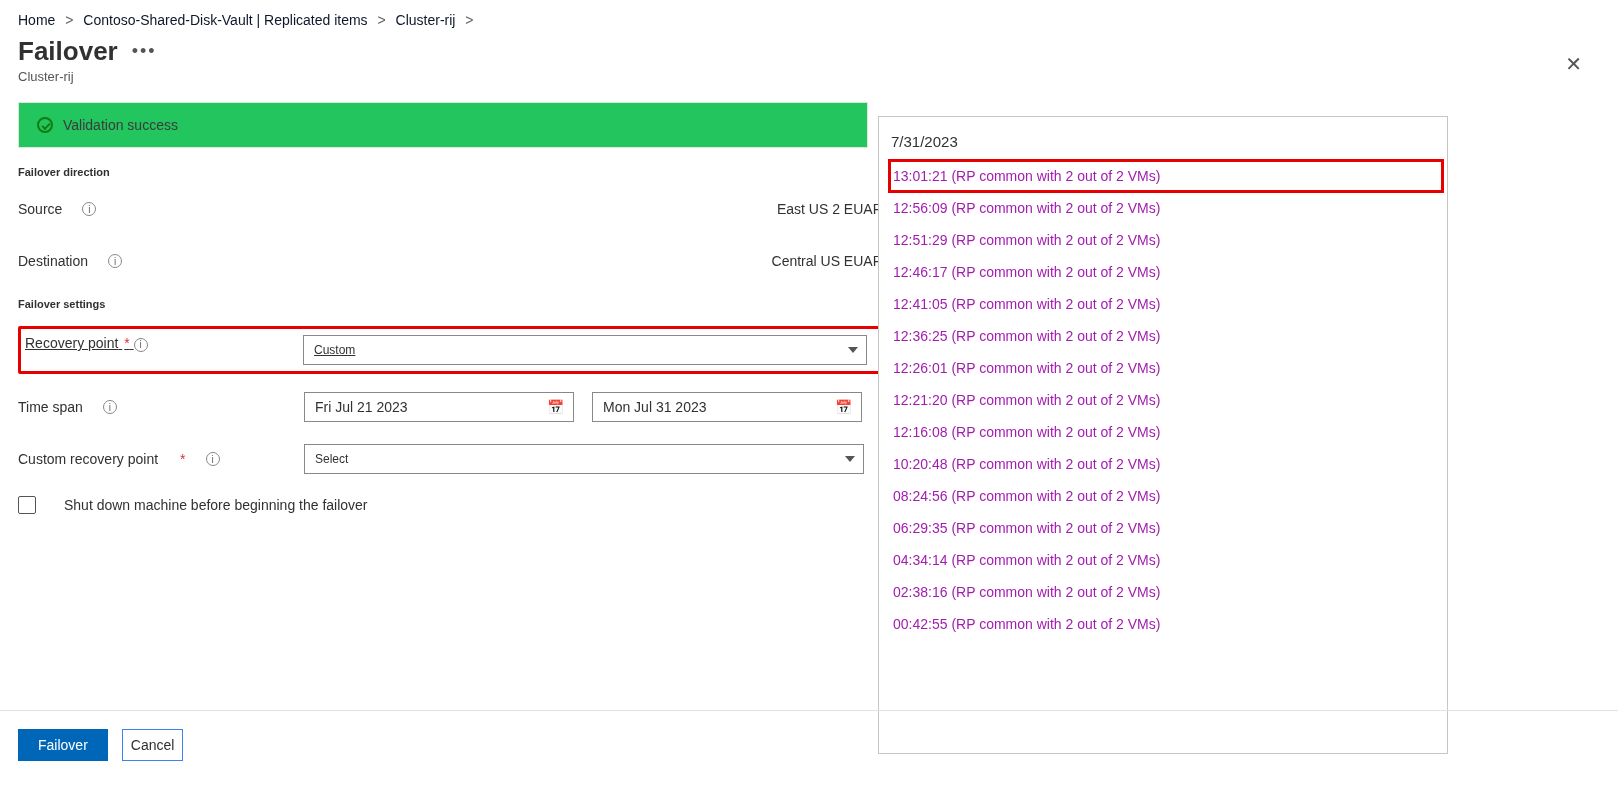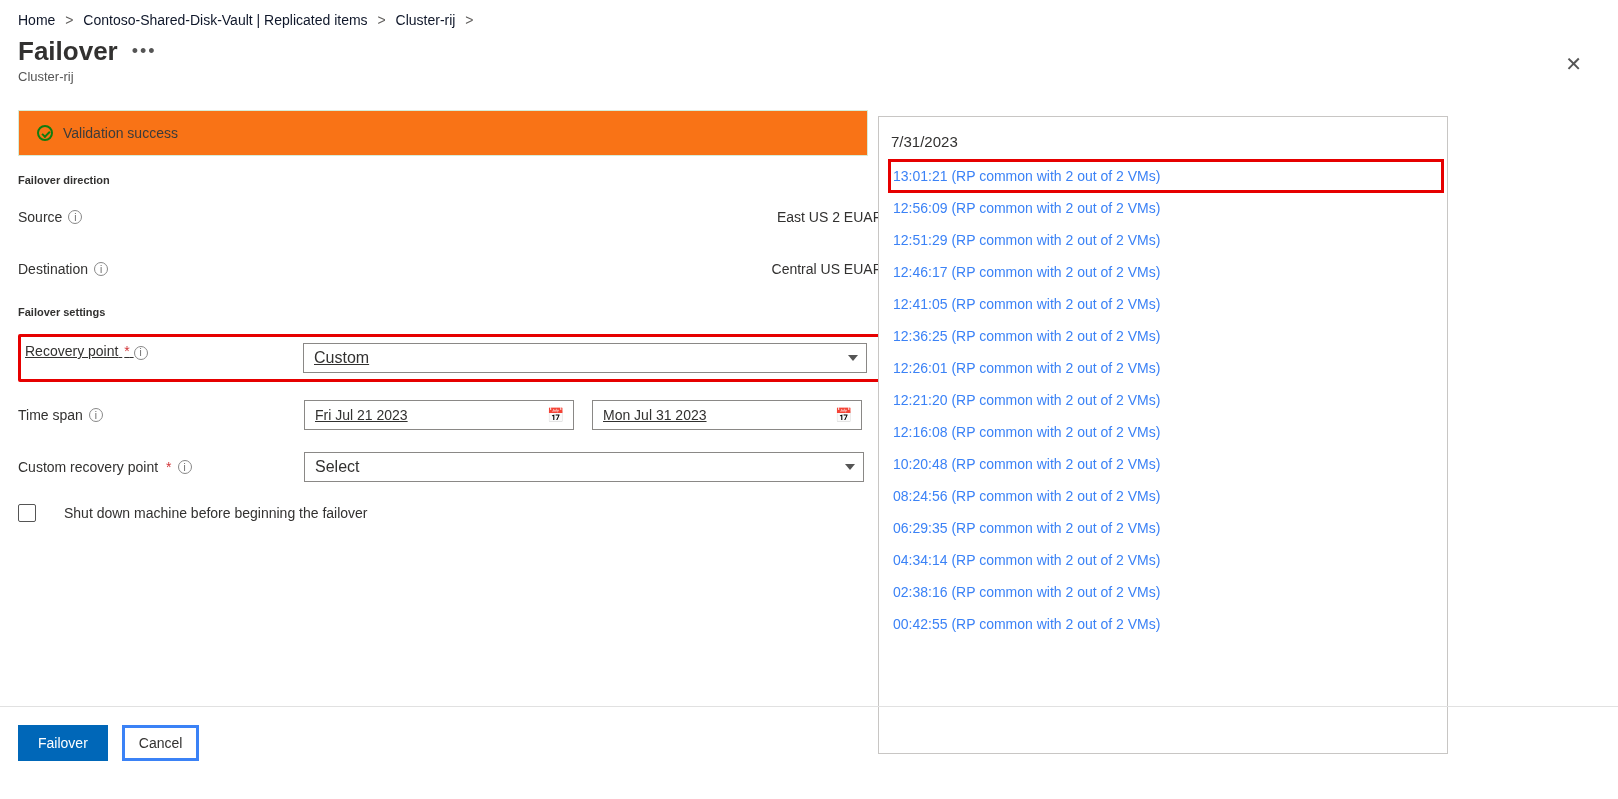--- a/index.html
+++ b/index.html
@@ -14,94 +14,94 @@
   }
   a { color: #0f172a; text-decoration: none; }
   .breadcrumb { padding: 12px 18px 6px 18px; font-size: 14px; }
   .breadcrumb .sep { color: #605e5c; margin: 0 6px; }
   .title-row { display:flex; align-items:center; padding: 2px 18px 0px 18px; }
   .title { font-size: 26px; font-weight: 600; margin-right:14px; }
   .dots { color:#555; font-size:18px; letter-spacing:2px; cursor:pointer;}
   .close-x { position:absolute; top:52px; right:36px; font-size:20px; color:#555; cursor:pointer; }
   .subtitle { padding: 2px 18px 14px 18px; color:#555; font-size:13px; }
   .banner {
-    margin: 12px 18px 18px 18px; padding: 14px 18px;
-    background:#f97316; border:1px solid #d7ecd7; color:#3b3b3b;
+    margin: 4px 18px 18px 18px; padding: 14px 18px;
+    background:#22c55e; border:1px solid #d7ecd7; color:#3b3b3b;
     display:flex; gap:10px;
     width: 850px;
   }
   .check-icon {
     width:16px; height:16px; border:2px solid #107c10; border-radius:50%;
     position:relative; flex-shrink:0;
   }
   .check-icon::after{
     content:""; position:absolute; left:3px; top:4px;
     width:6px; height:3px; border-left:2px solid #107c10; border-bottom:2px solid #107c10;
     transform:rotate(-45deg);
   }
   .form-area { padding: 0 18px; width: 900px; }
   .section-head { font-weight:600; margin: 8px 0 16px 0; font-size:11px; }
   .row { display:flex; align-items:center; margin-bottom:22px; min-height:30px;}
-  .row .label { width:286px; color:#323130; display:flex; align-items:center; gap:6px;}
+  .row .label { width:286px; color:#323130; display:flex; align-items:center; gap:20px;}
   .row .value { flex:1;text-align:right; }
   .req { color:#d13438; margin-left:2px;}
   .info-icon {
     display:inline-flex; width:14px; height:14px; border:1px solid #888; border-radius:50%;
     font-size:10px; align-items:center; justify-content:center; color:#666;
     font-style:normal;
   }
   .select {
     width:560px; height:30px; border:1px solid #8a8886; padding:3px 28px 3px 10px;
-    background:#fff; position:relative; font-size:16px;
+    background:#fff; position:relative; font-size:12px;
     display:flex; align-items:center;
   }
   .select .chev {
     position:absolute; right:8px; top:50%; transform:translateY(-50%);
     width:0;height:0;border-left:5px solid transparent;border-right:5px solid transparent;border-top:6px solid #555;
   }
   .highlight-row{
     border:3px solid #e60000; border-radius:2px; padding:6px 4px; margin-bottom:18px;
     display:flex; align-items:flex-start;text-decoration:underline;
   }
   .highlight-row .label{ width:278px; padding-left:0;}
   .highlight-row .select{ width:564px; }
   .date-pair { display:flex; gap:18px; }
   .date-input {
     width:270px; height:30px; border:1px solid #8a8886; padding:3px 30px 3px 10px;
-    position:relative; display:flex; align-items:center;text-decoration:underline;
+    position:relative; display:flex; align-items:center;
   }
   .cal-icon{ position:absolute; right:8px; top:50%; transform:translateY(-50%); font-size:14px; color:#555;}
   .checkbox-row{ display:flex; align-items:center; gap:28px; margin-top:18px;}
   .checkbox{
     width:18px;height:18px;border:1px solid #555;border-radius:2px;background:#fff;
   }
   .footer{
     position:absolute; left:0; right:0; bottom:20px;
     border-top:1px solid #e1e1e1; padding:18px;
     display:flex; gap:14px;
   }
   .btn-primary{
     background:#0067b8; color:#fff; border:none; padding:8px 20px; font-size:14px; cursor:pointer;
   }
   .btn-secondary{
-    background:#fff; color:#323130; border:3px solid #3b82f6; padding:7px 14px; font-size:14px; cursor:pointer;
+    background:#fff; color:#323130; border:1px solid #3b82f6; padding:7px 8px; font-size:14px; cursor:pointer;
   }
   
   .rp-panel{
     position:absolute; top:116px; left:878px;
     width:570px; height:638px;
     border:1px solid #c8c6c4; background:#fff;
     display:flex; flex-direction:column;
   }
   .rp-scroll{
     overflow-y:scroll; flex:1; padding:10px 4px 10px 10px;
   }
   .rp-date{ font-weight:400; padding:6px 2px 10px 2px; font-size:15px;}
   .rp-item{
-    padding:8px 4px; font-size:14px; color:#3b82f6; cursor:pointer;
+    padding:8px 4px; font-size:14px; color:#a21caf; cursor:pointer;
   }
   .rp-item.hl{
     outline:3px solid #e60000; outline-offset:-2px;
   }
   
   .rp-scroll::-webkit-scrollbar{ width:16px; }
   .rp-scroll::-webkit-scrollbar-thumb{ background:#c1c1c1; border-radius:2px;}
   .rp-scroll::-webkit-scrollbar-button{ height:16px; background:#eee;}
 </style>
 </head>

